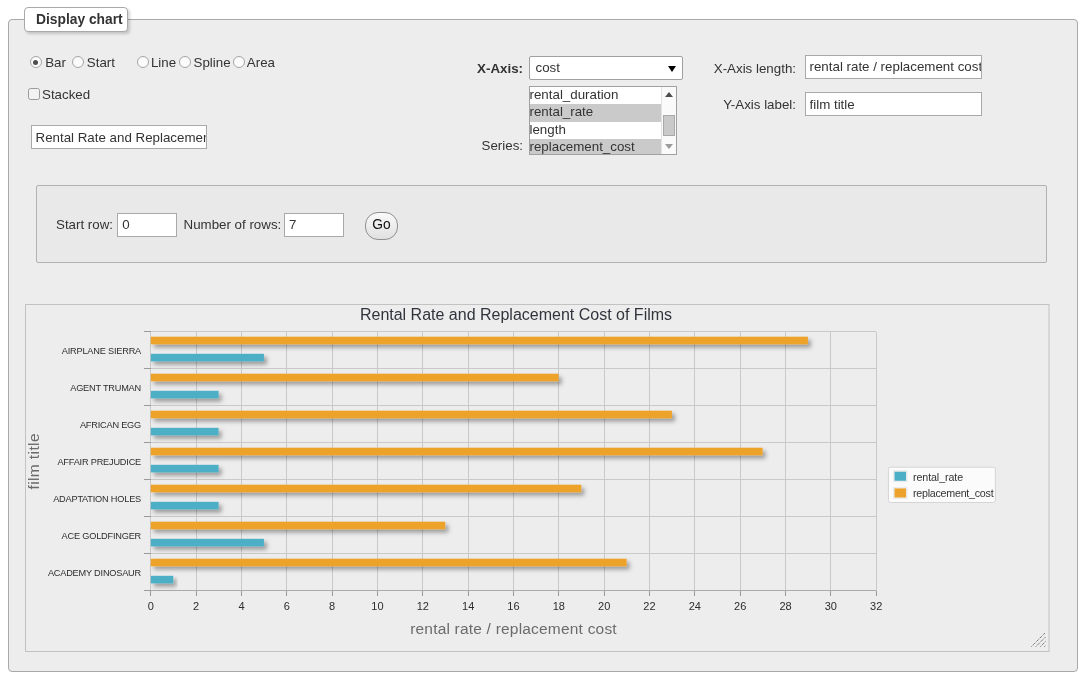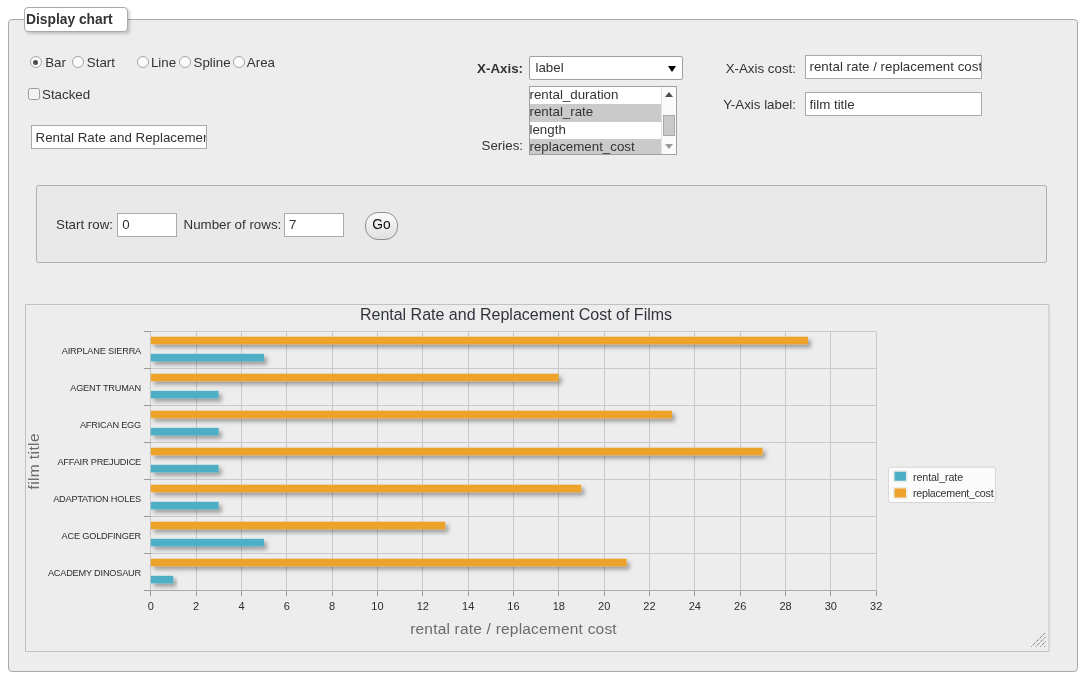--- a/index.html
+++ b/index.html
@@ -1,18 +1,18 @@
 <!DOCTYPE html>
 <html><head>
 <meta charset="utf-8">
 <style>
   * { margin:0; padding:0; box-sizing:border-box; }
   html,body { width:1081px; height:681px; background:#fff; font-family:"Liberation Sans", sans-serif; font-size:13.33px; color:#333; overflow:hidden; position:relative; }
   #fieldset { position:absolute; left:8px; top:19px; width:1070px; height:653px; background:#ededed; border:1px solid #a9a9a9; border-radius:4px; }
-  #legendtab { position:absolute; left:24px; top:7px; width:104px; height:25px; background:#fff; border:1px solid #a9a9a9; border-radius:4px; box-shadow:2px 2px 3px rgba(0,0,0,0.18); font-weight:bold; font-size:13.8px; color:#333; line-height:23px; padding-left:1px; }
+  #legendtab { position:absolute; left:24px; top:7px; width:104px; height:25px; background:#fff; border:1px solid #a9a9a9; border-radius:4px; box-shadow:2px 2px 3px rgba(0,0,0,0.18); font-weight:bold; font-size:13.8px; color:#333; line-height:23px; padding-left:11px; }
   .txt { position:absolute; white-space:nowrap; line-height:15px; }
   input.ti { position:absolute; background:#fff; border:1px solid #a9a9a9; font-family:"Liberation Sans", sans-serif; font-size:13.33px; color:#333; padding:0 0 0 4px; height:24px; border-radius:0; outline:none; }
   .radio { position:absolute; width:12px; height:12px; border:1px solid #a5a5a5; border-radius:50%; background:#fbfbfb; }
   .radio.on::after { content:""; position:absolute; left:2.5px; top:2.5px; width:5px; height:5px; border-radius:50%; background:#4e4e4e; }
   .checkbox { position:absolute; width:12px; height:12px; border:1px solid #9b9b9b; border-radius:2.5px; background:#f2f2f2; }
   #xsel { position:absolute; left:528.5px; top:56px; width:154px; height:23.5px; background:#fff; border:1px solid #a0a0a0; border-radius:2px; }
   #xsel .val { position:absolute; left:6px; top:3px; font-size:13.33px; color:#333; }
   #xsel .arr { position:absolute; right:6px; top:8.5px; width:0; height:0; border-left:4.5px solid transparent; border-right:4.5px solid transparent; border-top:6px solid #000; }
   #mslist { position:absolute; left:528.5px; top:86px; width:148px; height:69px; background:#fff; border:1px solid #a0a0a0; overflow:hidden; }
   #mslist .opt { height:17.25px; line-height:16.5px; font-size:13.33px; white-space:nowrap; }
@@ -41,38 +41,38 @@
 <span class="radio" style="left:232.5px; top:56px;"></span>
 <span class="txt" style="left:246.8px; top:54.8px;">Area</span>
 
 <span class="checkbox" style="left:28px; top:88px;"></span>
 <span class="txt" style="left:42px; top:86.5px;">Stacked</span>
 
 <input class="ti" style="left: 30.5px; top: 125px; width: 176px;" value="Rental Rate and Replacement Cost of Films">
 
 <span class="txt" style="right:558px; top:61px;font-weight:bold;">X-Axis:</span>
 <div id="xsel">
-    <span class="val">label</span>
+    <span class="val">cost</span>
     <span class="arr"></span>
   </div>
 
 <span class="txt" style="right:558px; top:137.5px;">Series:</span>
 <div id="mslist">
   <div class="opt">rental_duration</div>
   <div class="opt sel">rental_rate</div>
   <div class="opt">length</div>
   <div class="opt sel">replacement_cost</div>
   <div id="msbar">
       <span class="sb-arrow-up"></span>
       <span class="sb-thumb"></span>
       <span class="sb-arrow-dn"></span>
     </div>
 </div>
 
-<span class="txt" style="right:285px; top:61px;">X-Axis cost:</span>
+<span class="txt" style="right:285px; top:61px;">X-Axis length:</span>
 <input class="ti" style="left: 804.5px; top: 54.5px; width: 177px;" value="rental rate / replacement cost">
 <span class="txt" style="right:285px; top:97px;margin-left:44px;">Y-Axis label:</span>
 <input class="ti" style="left: 804.5px; top: 92px; width: 177px;" value="film title">
 
 <div id="rowbox"></div>
 <span class="txt" style="left:56px; top:216.7px;">Start row:</span>
 <input class="ti" style="left: 117.3px; top: 213px; width: 60px; height: 23.5px;" value="0">
 <span class="txt" style="left:183.5px; top:216.7px;">Number of rows:</span>
 <input class="ti" style="left: 284px; top: 213px; width: 60px; height: 23.5px;" value="7">
 <div id="gobtn">Go</div>

